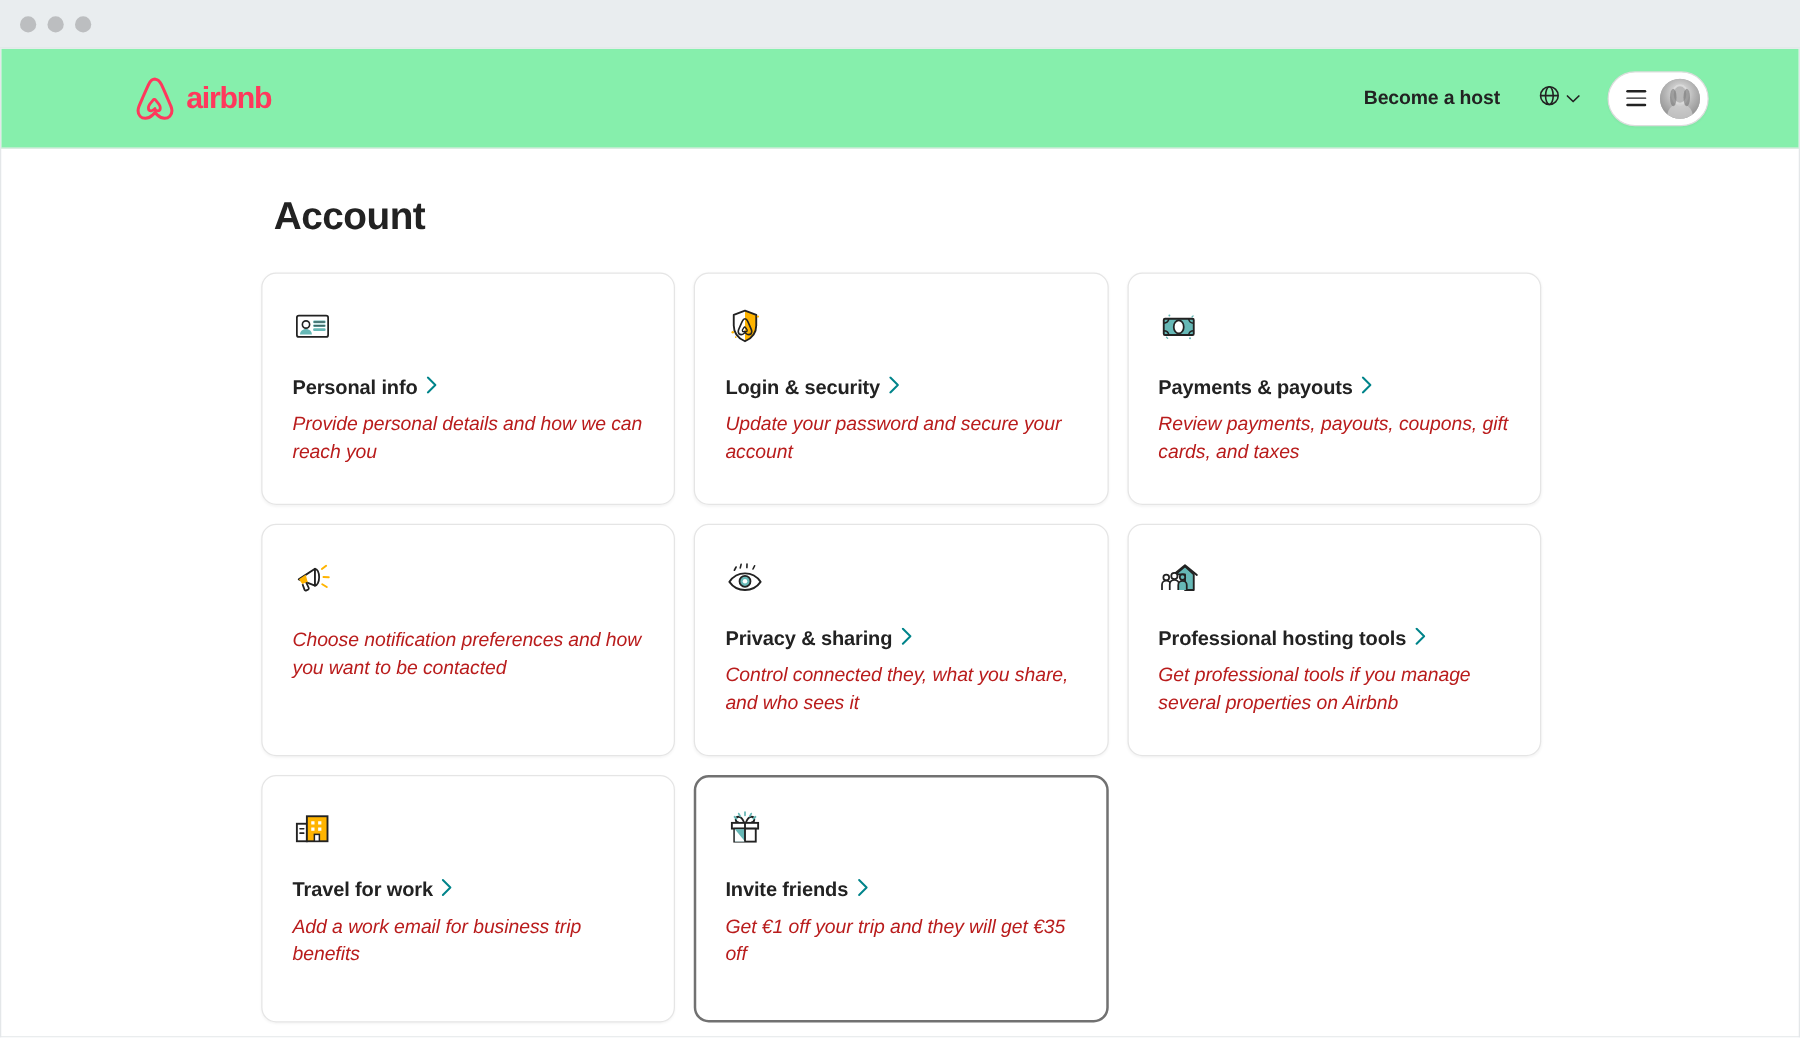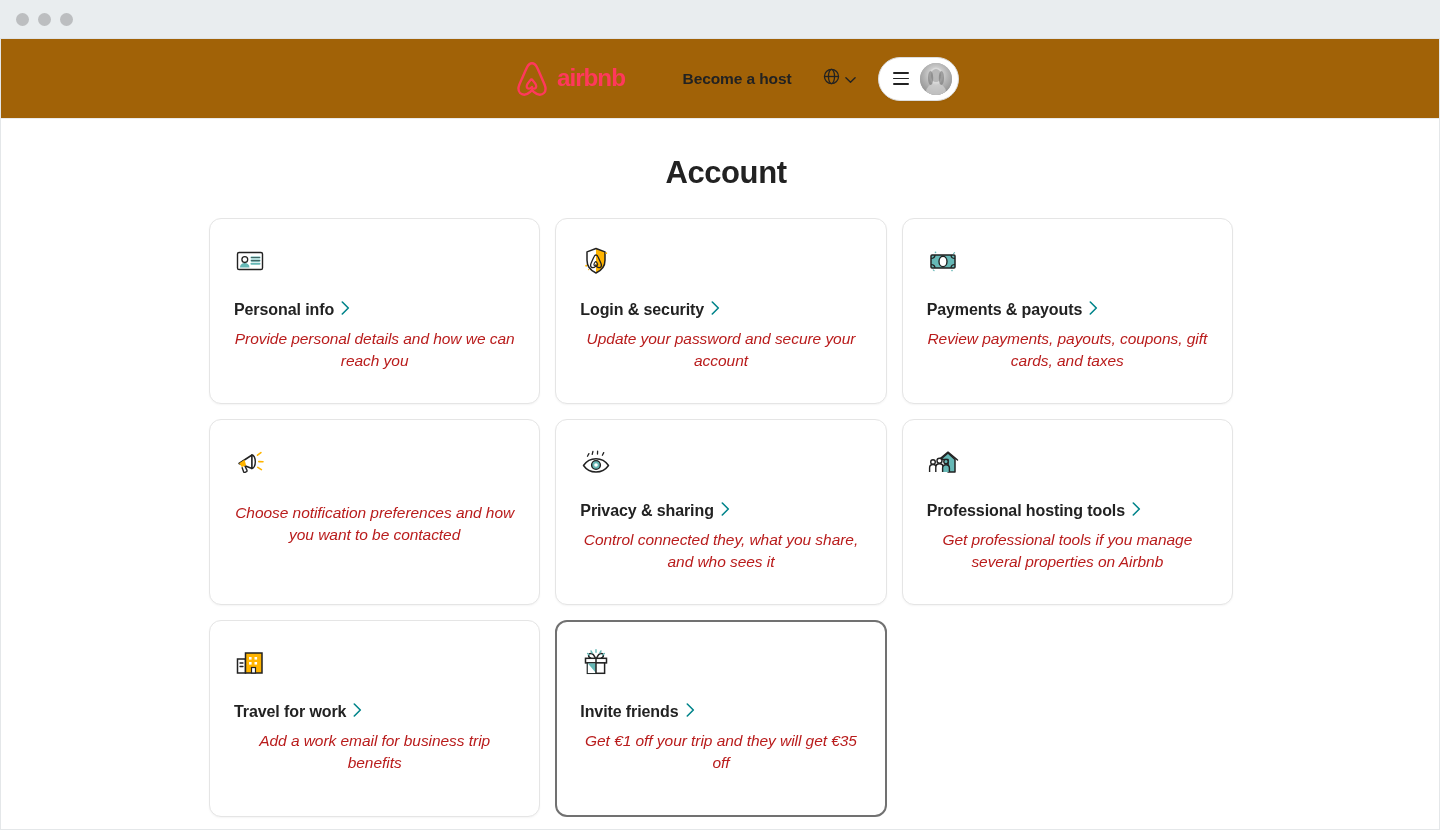--- a/index.html
+++ b/index.html
@@ -47,23 +47,23 @@
     overflow: hidden;
   }
 
   
   .site-header {
     height: 80px;
     flex: none;
     border-bottom: 1px solid #ebebeb;
     display: flex;
     align-items: center;
-    justify-content: center;
+    justify-content: space-between;
     padding: 0 72px 0 106px;
-    background: #a16207;
+    background: #86efac;
   }
 
   .logo-wrap { display: flex; align-items: center; gap: 8px; }
   .logo-mark { width: 34px; height: 36px; display: block; }
   .logo-type { height: 28px; display: block; }
 
   .header-right {
     display: flex;
     align-items: center;
     gap: 4px;
@@ -115,21 +115,20 @@
   
   .page {
     flex: 1;
     overflow: hidden;
     padding: 36px 0 0 0;
   }
   .container {
     width: 1026px;
     margin: 0 auto;
     padding-left: 2px;
-    text-align: center;
   }
 
   .page-title {
     font-size: 31px;
     font-weight: bold;
     color: #222222;
     letter-spacing: -0.4px;
     margin: 0 0 27px 10px;
   }
 

